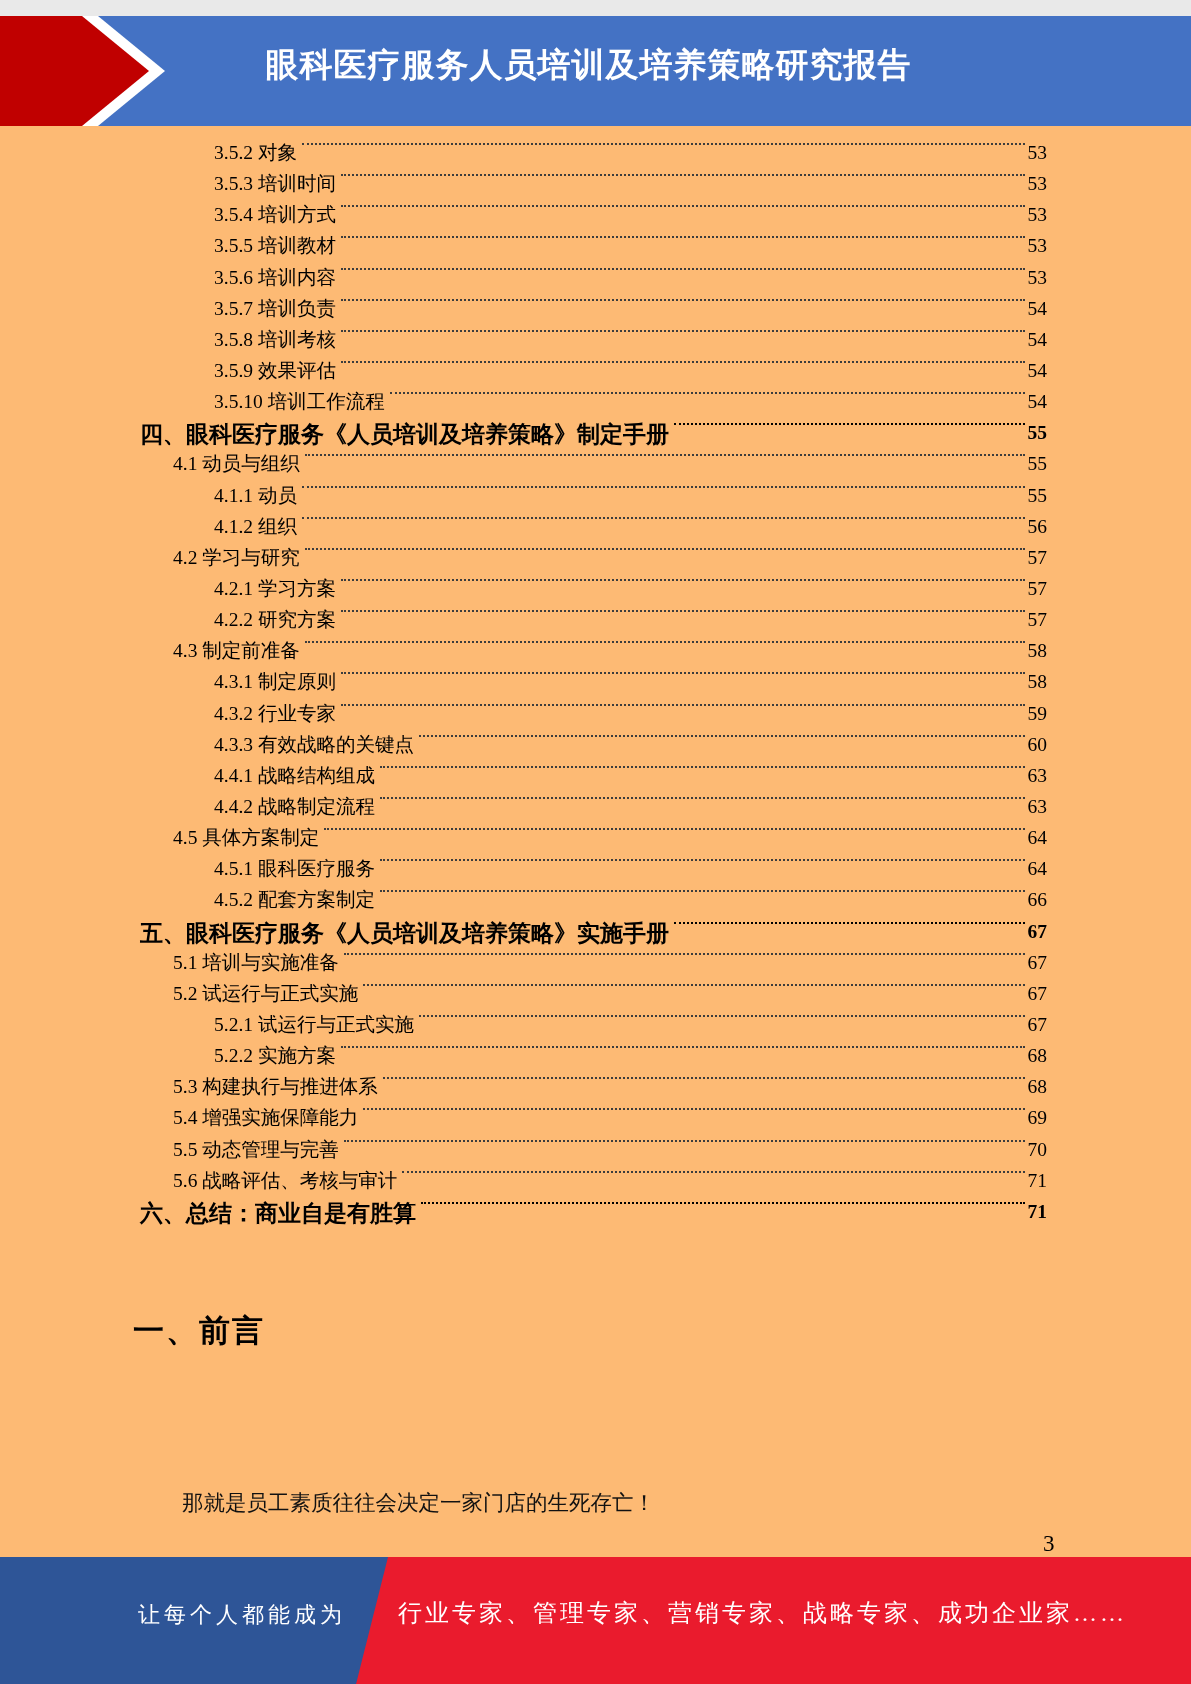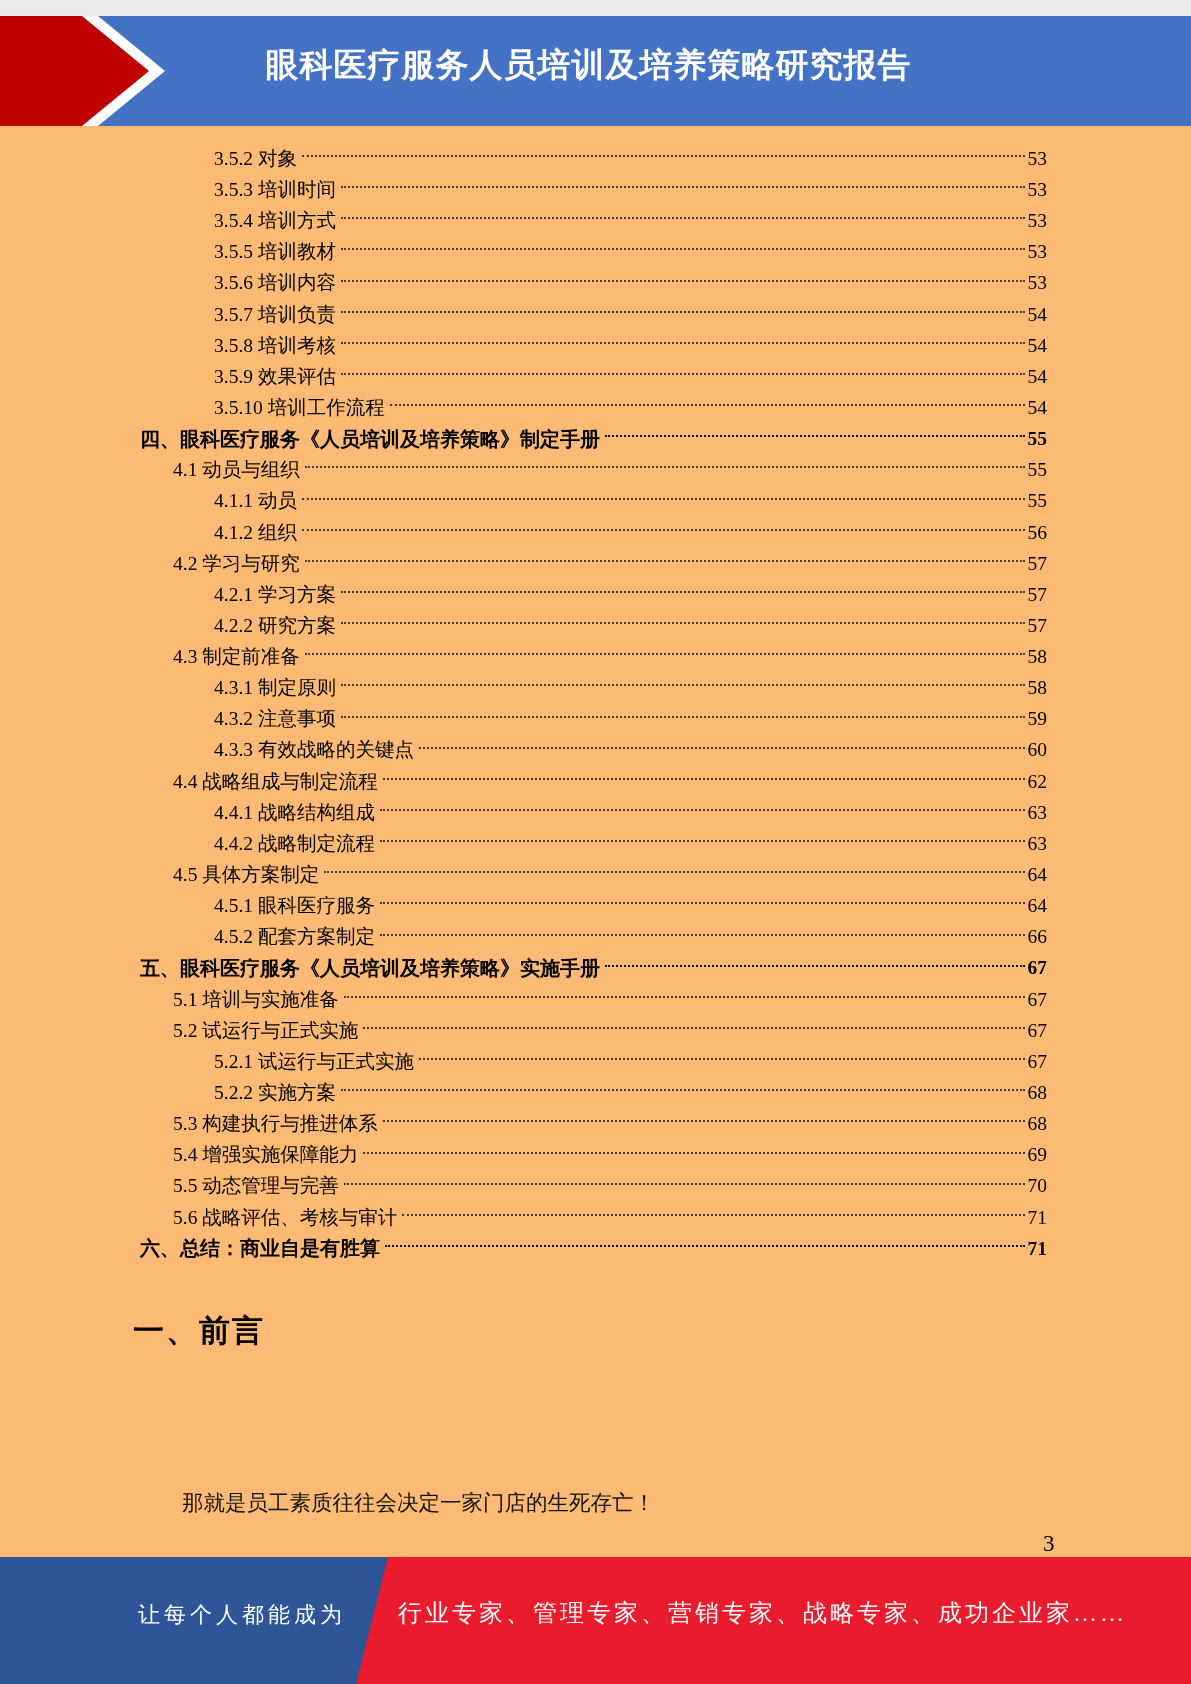--- a/index.html
+++ b/index.html
@@ -11,26 +11,26 @@
   
   .header{position:absolute;top:0;left:0;width:100%;height:110px;background:var(--header-blue,#4472C4);}
   .header-arrow{position:absolute;top:0;left:0;width:190px;height:110px;display:block;}
   .header-title{
     position:absolute;top:27px;left:0;right:14px;text-align:center;
     color:#fff;font-family:"Liberation Sans","DejaVu Sans",sans-serif;
     font-weight:700;font-size:33px;letter-spacing:1px;white-space:nowrap;
   }
   
   .toc{position:absolute;top:127px;left:140px;width:907px;font-size:19.5px;line-height:1;}
-  .toc-row{display:flex;align-items:center;height:31.15px;}
+  .toc-row{display:flex;align-items:flex-start;height:31.15px;}
   .toc-row.lv2{padding-left:33px;}
   .toc-row.lv3{padding-left:74px;}
   .toc-text{white-space:nowrap;flex:0 0 auto;}
   .toc-row.bold{font-weight:700;}
-  .toc-row.bold .toc-text{font-family:Liberation Serif, serif;font-size:20px;}
+  .toc-row.bold .toc-text{font-family:Liberation Serif, serif;font-size:23px;}
   .leader{flex:1 1 auto;min-width:18px;border-bottom:2px dotted #3c3c3c;margin:0 3px 5px 5px;height:0;}
   .toc-row.bold .leader{border-bottom:2.5px dotted #000;}
   .toc-page{flex:0 0 auto;}
   
   .section-heading{
     position:absolute;top:1294px;left:133px;
     font-family:"Liberation Sans","DejaVu Sans",sans-serif;
     font-weight:700;font-size:31px;letter-spacing:2px;
   }
   .para{position:absolute;left:182px;font-size:21.5px;white-space:nowrap;color:#111;}
@@ -170,36 +170,31 @@
         <span class="toc-page">58</span>
       </div>
 
       <div class="toc-row lv3">
         <span class="toc-text">4.3.1 制定原则</span>
         <span class="leader"></span>
         <span class="toc-page">58</span>
       </div>
 
       <div class="toc-row lv3">
-        <span class="toc-text">4.3.2 注意事项</span>
+        <span class="toc-text">4.3.2 行业专家</span>
         <span class="leader"></span>
         <span class="toc-page">59</span>
       </div>
 
       <div class="toc-row lv3">
         <span class="toc-text">4.3.3 有效战略的关键点</span>
         <span class="leader"></span>
         <span class="toc-page">60</span>
       </div>
 
-      <div class="toc-row lv2">
-        <span class="toc-text">4.4 战略组成与制定流程</span>
-        <span class="leader"></span>
-        <span class="toc-page">62</span>
-      </div>
 
       <div class="toc-row lv3">
         <span class="toc-text">4.4.1 战略结构组成</span>
         <span class="leader"></span>
         <span class="toc-page">63</span>
       </div>
 
       <div class="toc-row lv3">
         <span class="toc-text">4.4.2 战略制定流程</span>
         <span class="leader"></span>

